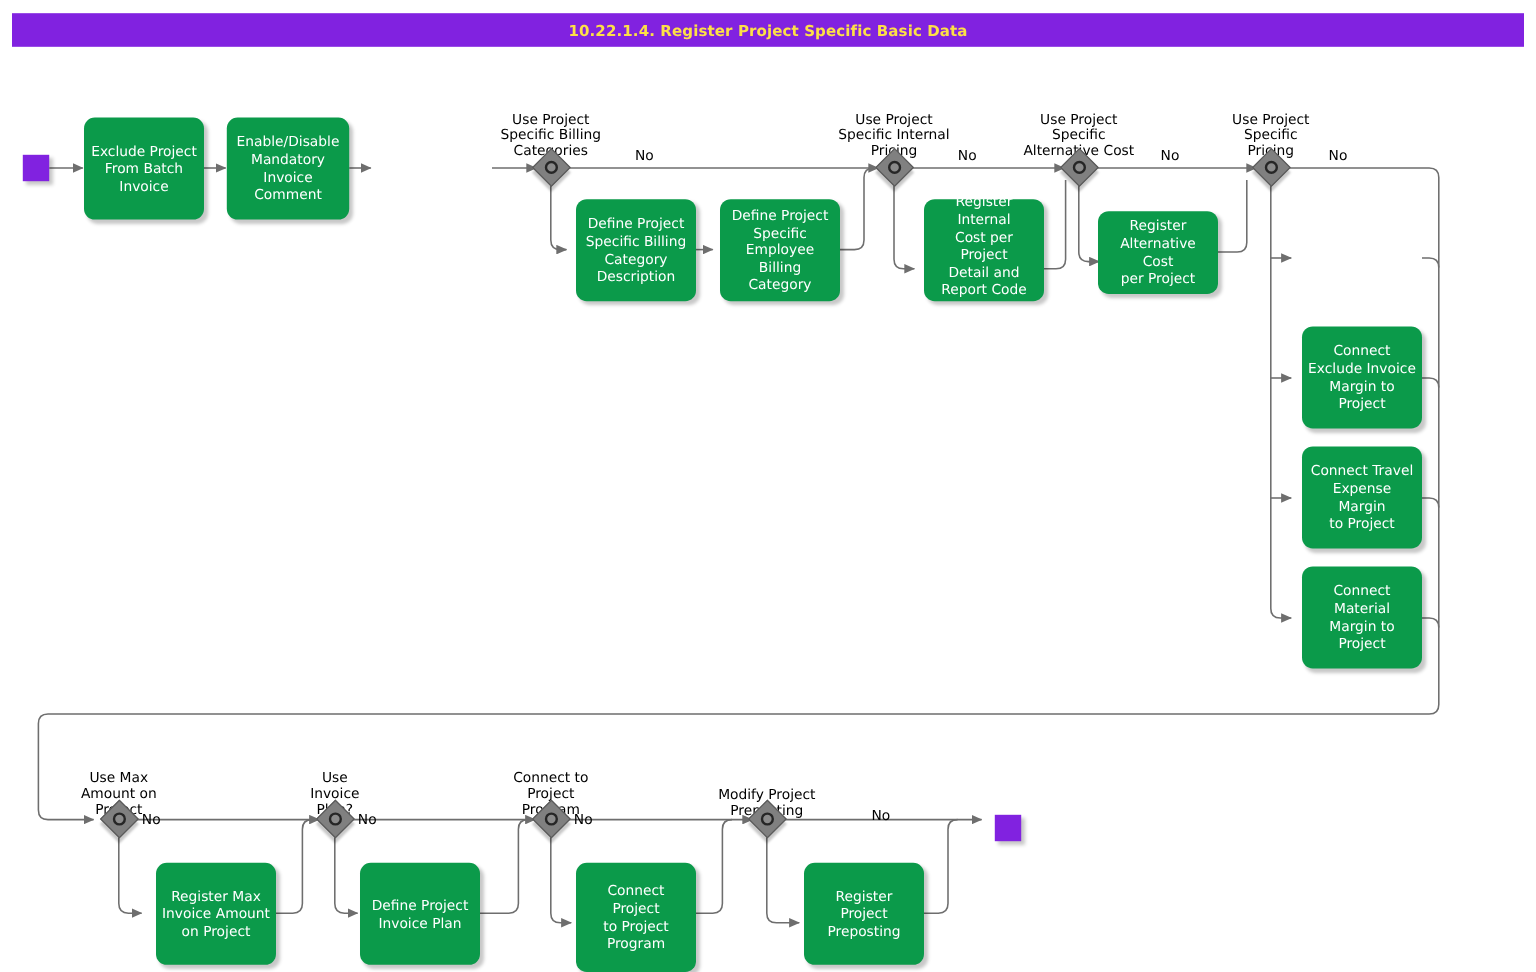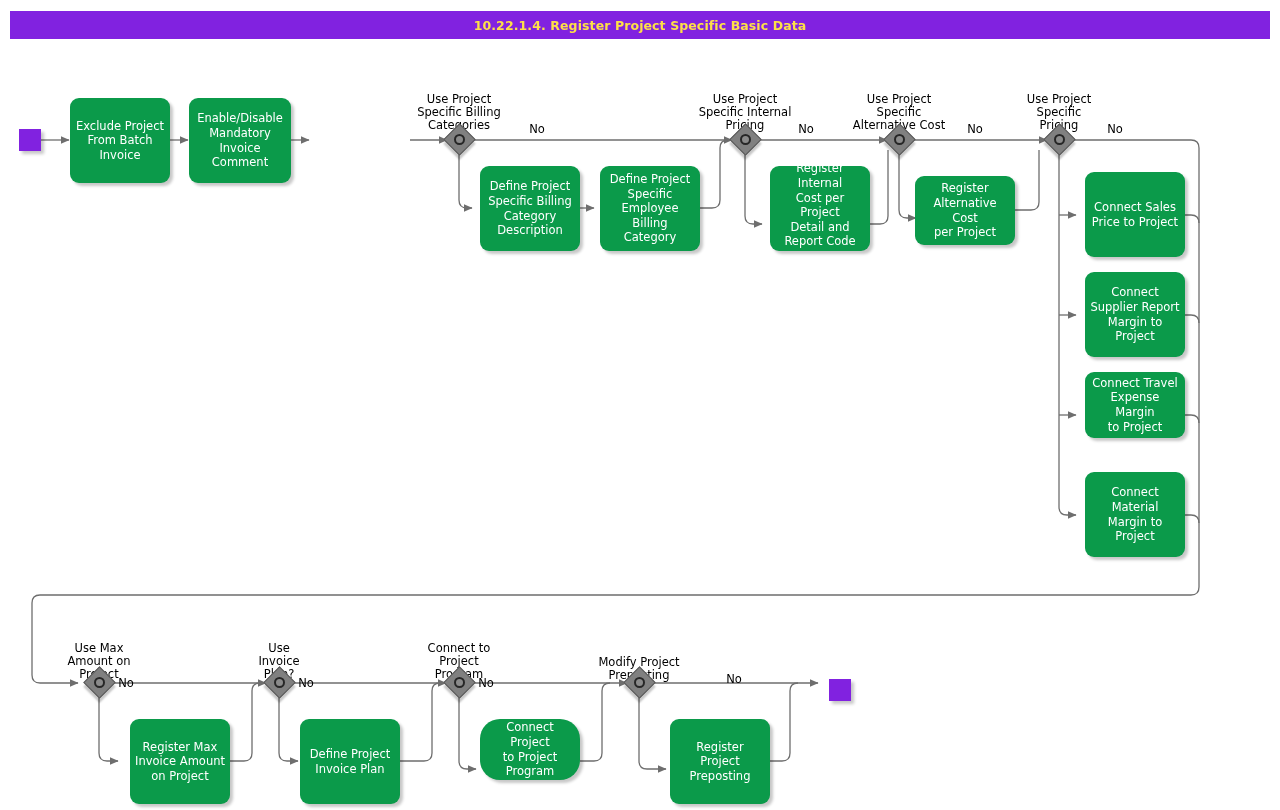--- a/index.html
+++ b/index.html
@@ -186,51 +186,47 @@
 Cost per Project
 Detail and
 Report Code</span>
   </div>
   <div class="task" style="left:915px;top:176px;width:100px;height:69px;">
     <span class="lbl">Register
 Alternative Cost
 per Project</span>
   </div>
 
-  <div class="task" style="left:1085px;top:172px;width:100px;height:85px;">
-    <span class="lbl">Connect Sales
-Price to Project</span>
-  </div>
   <div class="task" style="left:1085px;top:272px;width:100px;height:85px;">
     <span class="lbl">Connect
-Supplier Report
+Exclude Invoice
 Margin to
 Project</span>
   </div>
-  <div class="task" style="left:1085px;top:372px;width:100px;height:66px;">
+  <div class="task" style="left:1085px;top:372px;width:100px;height:85px;">
     <span class="lbl">Connect Travel
 Expense Margin
 to Project</span>
   </div>
   <div class="task" style="left:1085px;top:472px;width:100px;height:85px;">
     <span class="lbl">Connect Material
 Margin to
 Project</span>
   </div>
 
   <div class="task" style="left:130px;top:719px;width:100px;height:85px;">
     <span class="lbl">Register Max
 Invoice Amount
 on Project</span>
   </div>
   <div class="task" style="left:300px;top:719px;width:100px;height:85px;">
     <span class="lbl">Define Project
 Invoice Plan</span>
   </div>
-  <div class="task" style="left:480px;top:719px;width:100px;height:61px;border-radius:20px;">
+  <div class="task" style="left:480px;top:719px;width:100px;height:91px;">
     <span class="lbl">Connect Project
 to Project
 Program</span>
   </div>
   <div class="task" style="left:670px;top:719px;width:100px;height:85px;">
     <span class="lbl">Register Project
 Preposting</span>
   </div>
 
   <div class="gwcap" style="left:394px;top:81px;width:130px;">Use Project

